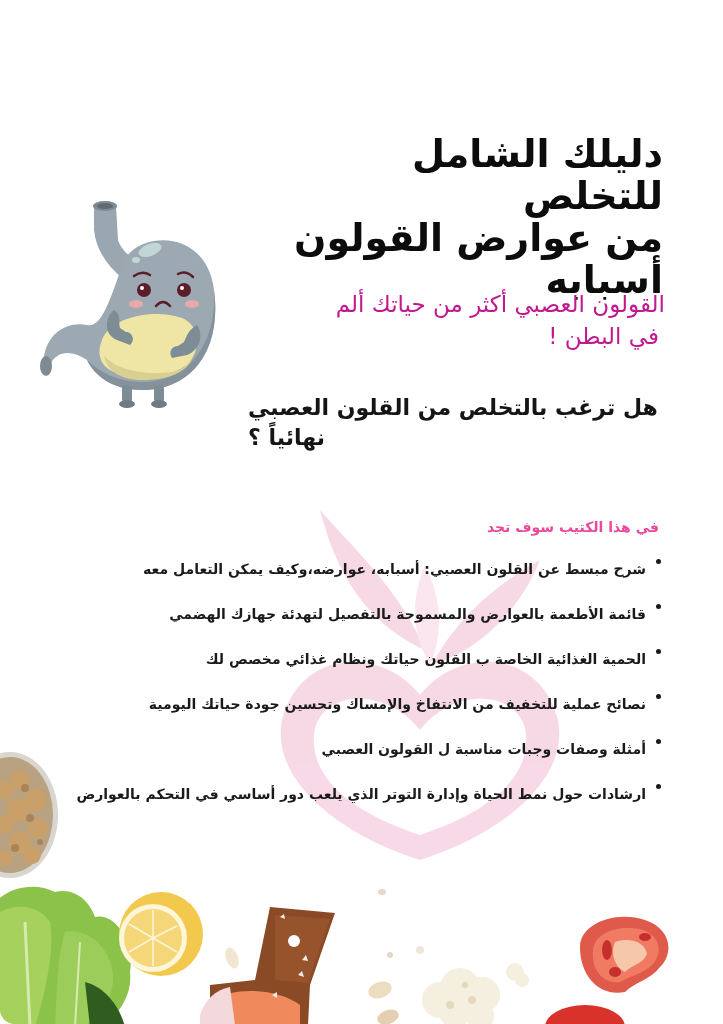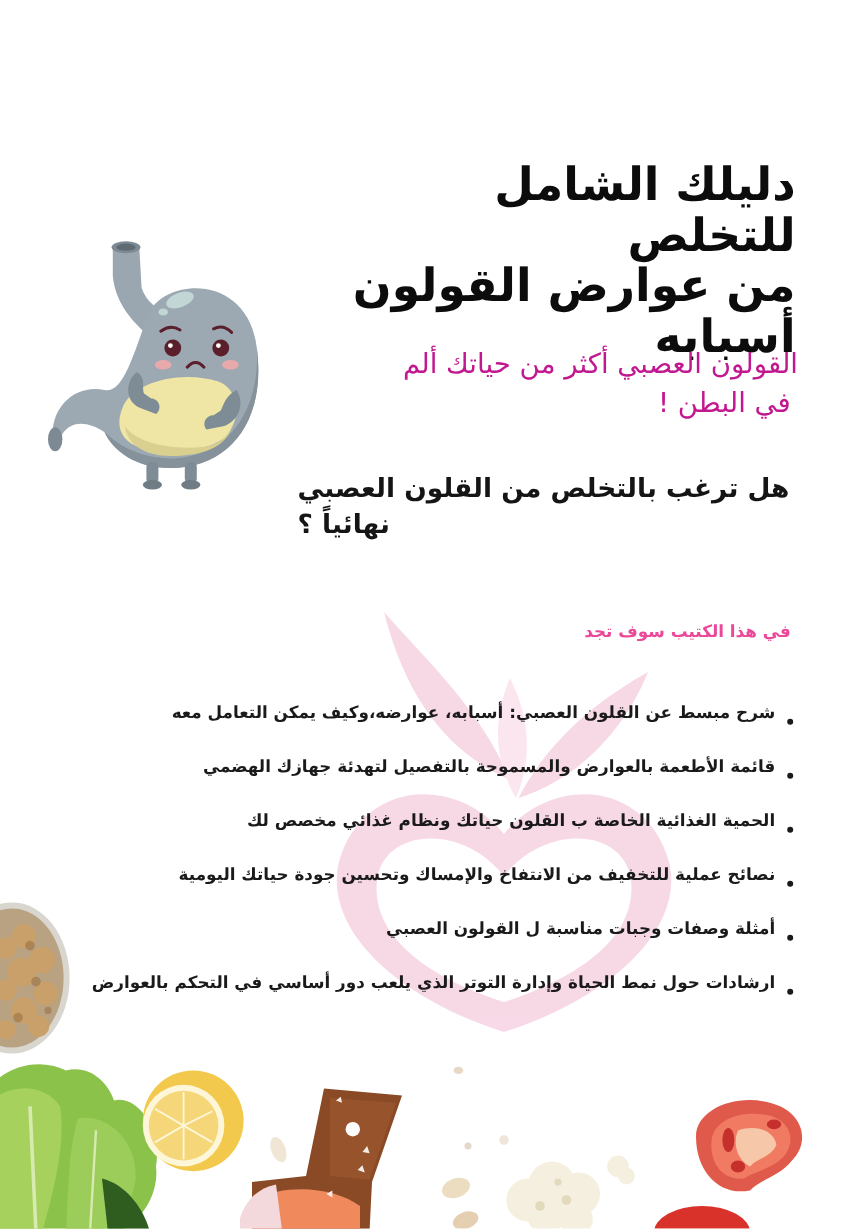--- a/index.html
+++ b/index.html
@@ -4,21 +4,21 @@
   <style>
     * { margin: 0; padding: 0; box-sizing: border-box; }
     html, body {
       width: 723px; height: 1024px; background: #ffffff; overflow: hidden;
     }
     body {
       position: relative;
       font-family: "DejaVu Sans", "Liberation Sans", sans-serif;
       color: #111111;
     }
-    .page { position: relative; width: 723px; height: 1024px; background: #fff; overflow: hidden; }
+    .page { position: relative; width: 723px; height: 1024px; background: #fff; overflow: hidden; border-radius: 15px; }
 
     
     .watermark { position: absolute; left: 260px; top: 505px; width: 320px; height: 360px; z-index: 0; }
 
     
     .title {
       position: absolute; right: 60px; top: 133px; width: 400px;
       direction: rtl; text-align: right;
       font-size: 38px; font-weight: bold; line-height: 42px; color: #0c0c0c;
       z-index: 2;
@@ -39,21 +39,21 @@
       position: absolute; right: 64px; top: 519px;
       direction: rtl; text-align: right;
       font-size: 14px; font-weight: bold; color: #ec4899;
       z-index: 2;
     }
     .features {
       position: absolute; right: 62px; top: 559px; width: 600px;
       direction: rtl; list-style: none; z-index: 2;
     }
     .features li {
-      display: flex; flex-direction: row; align-items: flex-end; justify-content: flex-start;
+      display: flex; flex-direction: row; align-items: flex-start; justify-content: flex-start;
       height: 45px; line-height: 20px;
       font-size: 14px; font-weight: bold; color: #1a1a1a;
       white-space: nowrap;
     }
     .features li .bullet {
       display: inline-block; width: 5px; height: 5px; border-radius: 50%;
       background: #1a1a1a; margin-left: 10px; flex: 0 0 auto;
     }
     .features li:first-child { margin-top: 0; }
 

